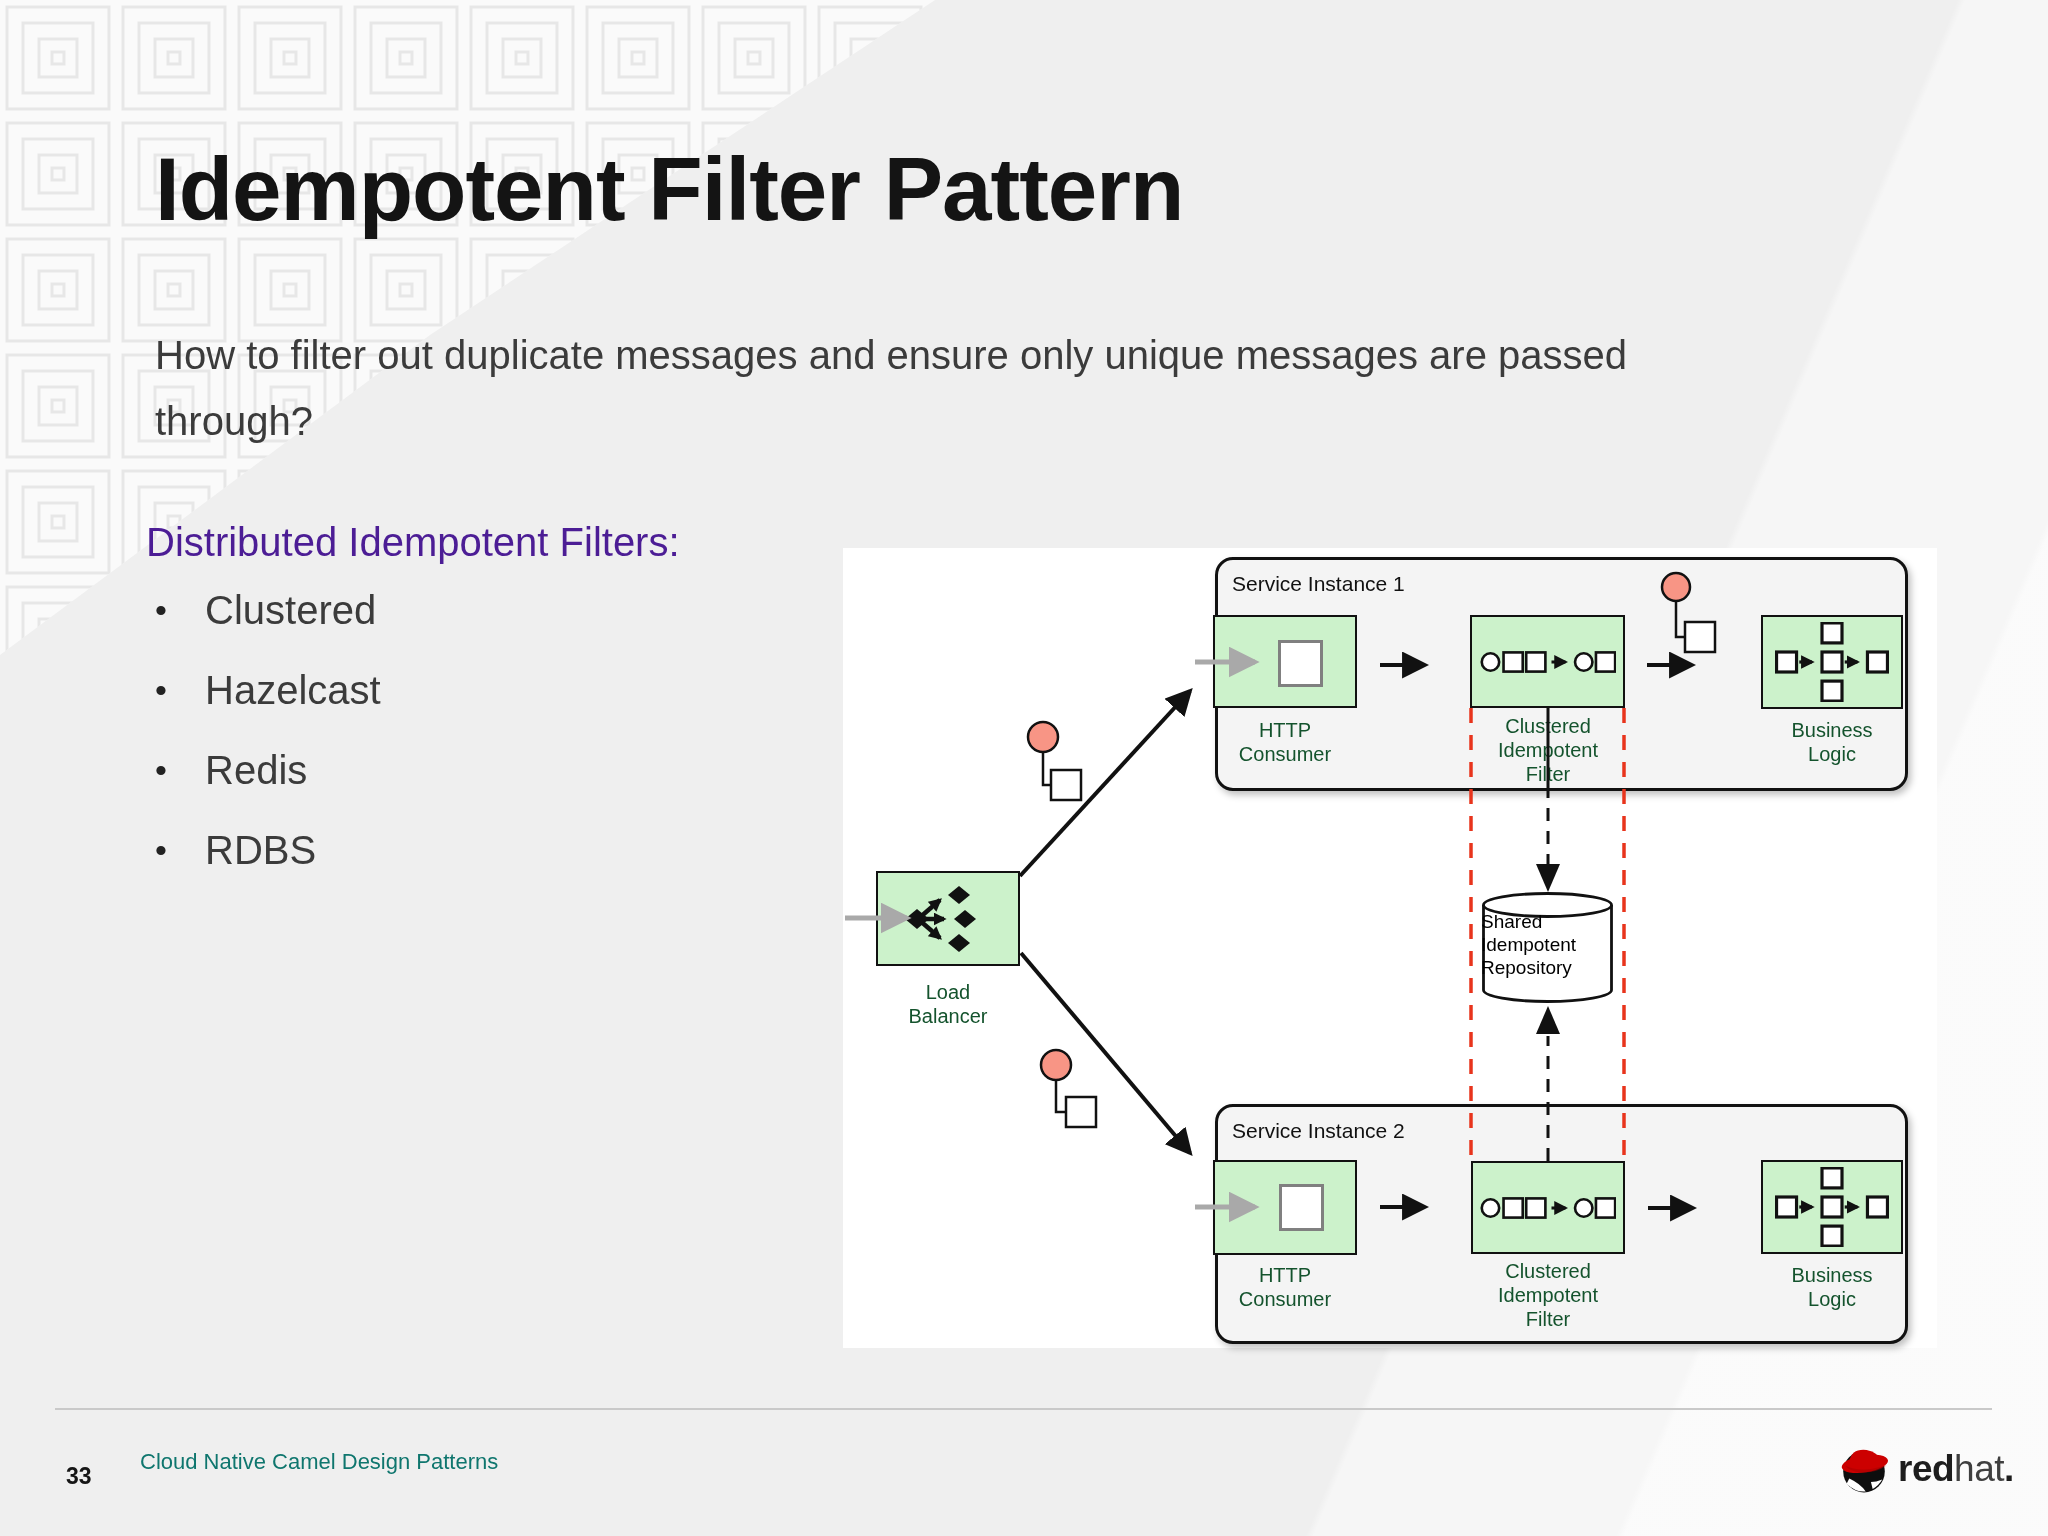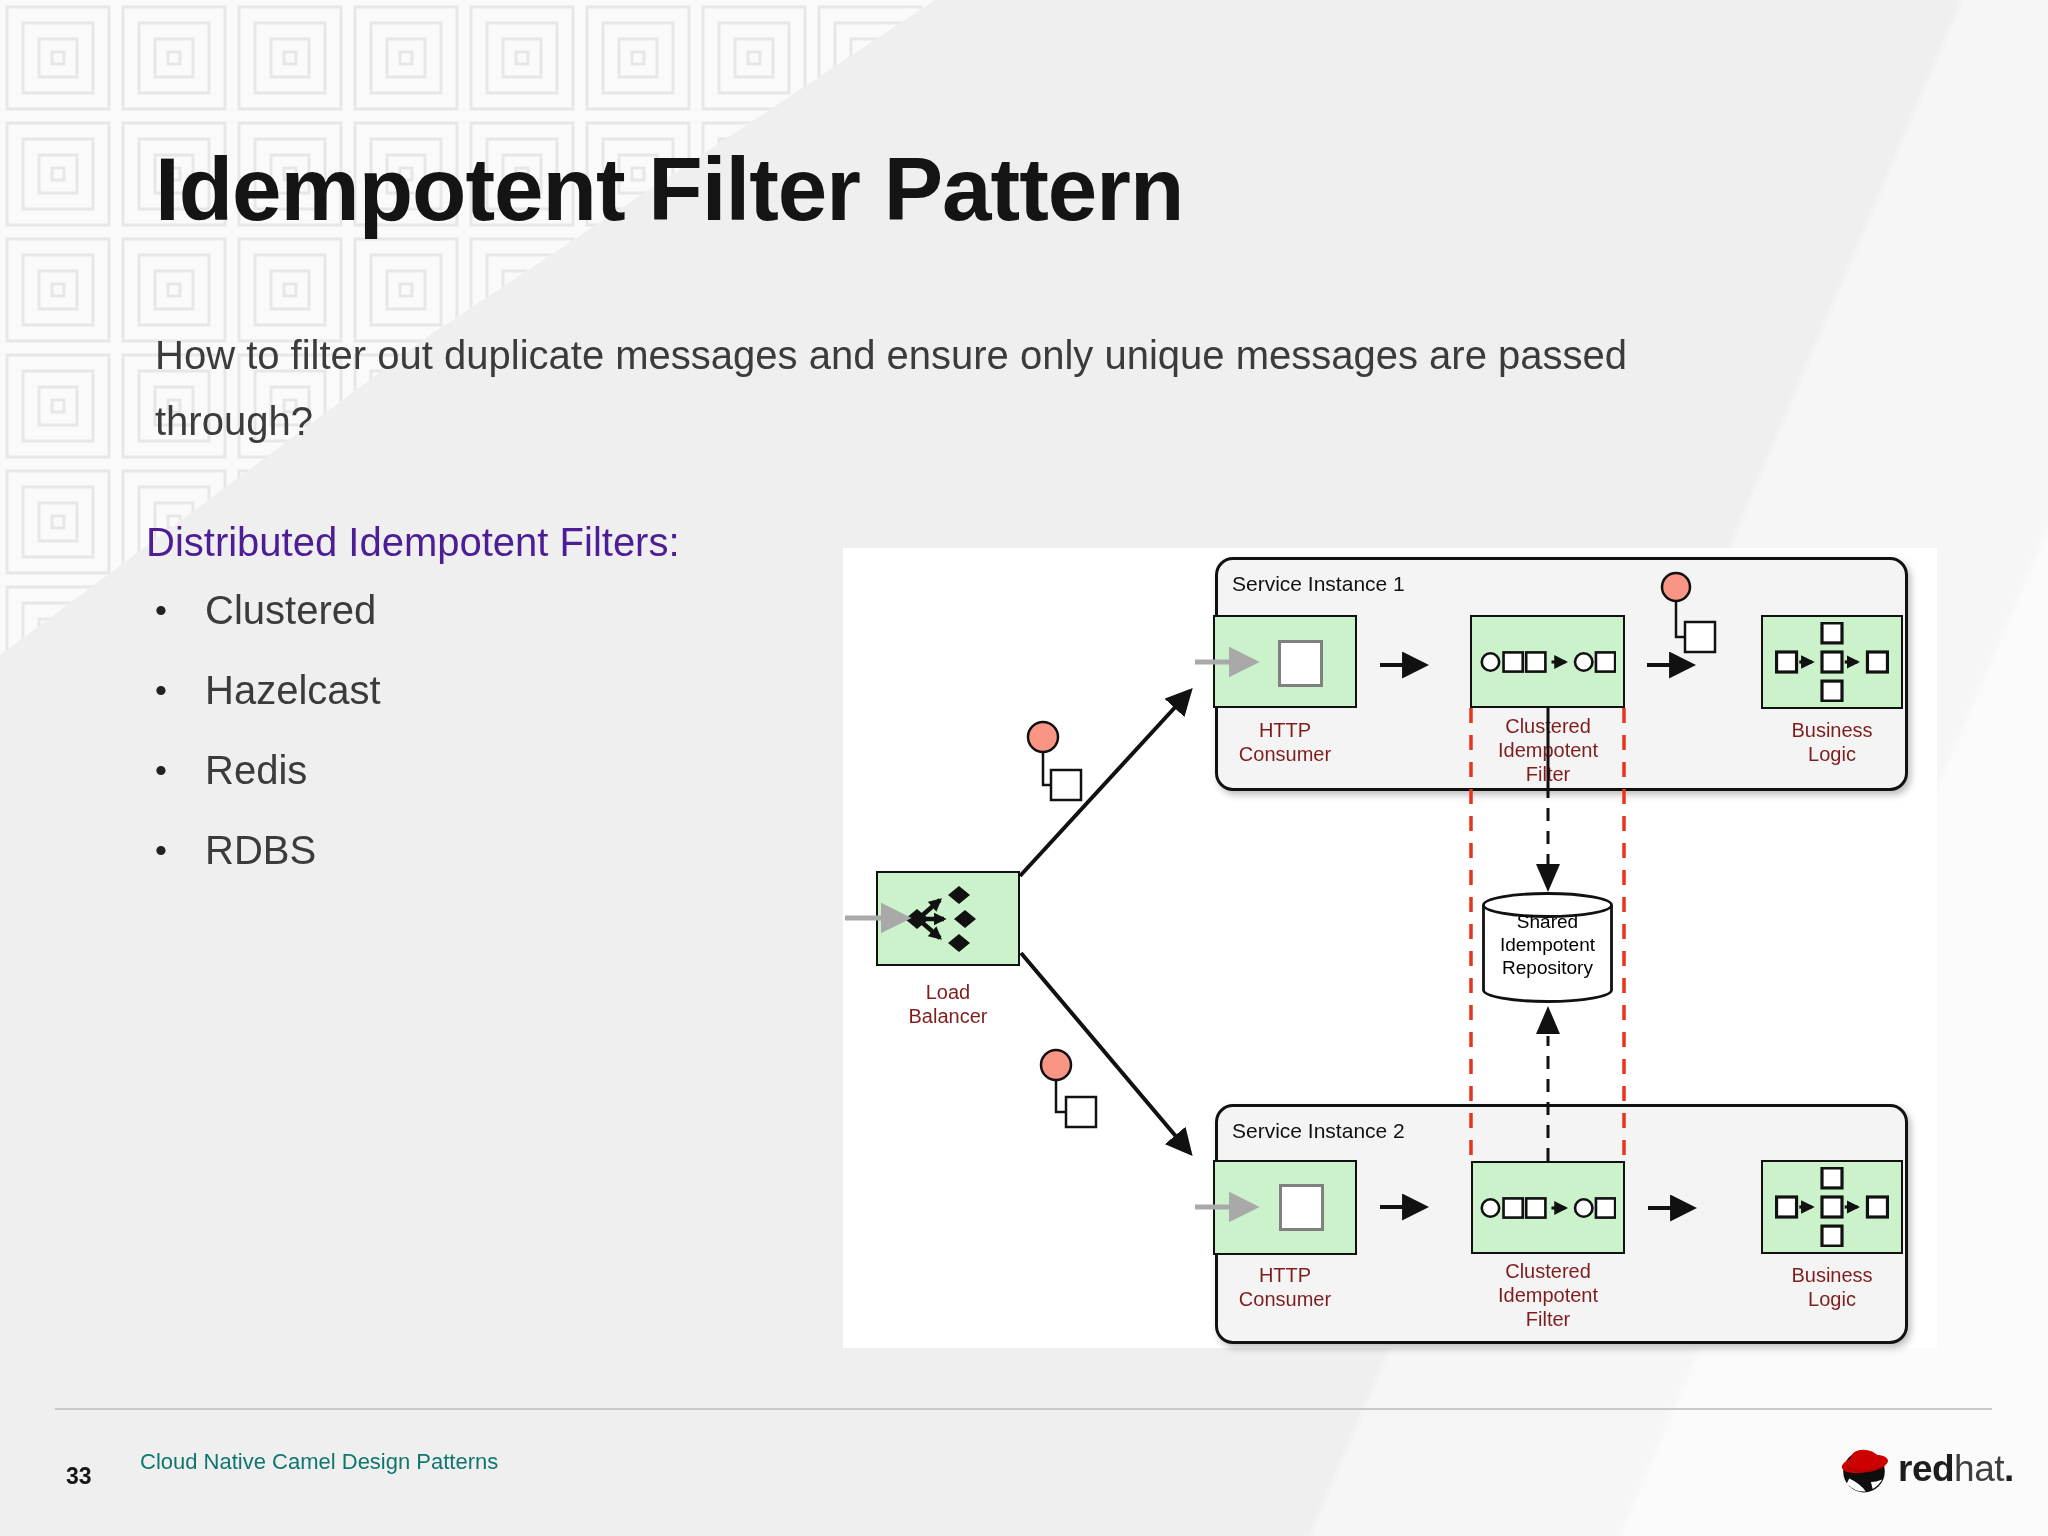--- a/index.html
+++ b/index.html
@@ -55,27 +55,27 @@
   .gbox{
     position:absolute;background:var(--box-green,#ccf2cb);
     border:2.5px solid #111;box-sizing:border-box;
     display:flex;align-items:center;justify-content:center;
   }
   .whitesq{
     position:absolute;width:45px;height:47px;background:#fff;
     border:3px solid #808080;box-sizing:border-box;
   }
   .dlabel{
-    position:absolute;font-size:20px;line-height:24px;color:#7f1d1d;
+    position:absolute;font-size:20px;line-height:24px;color:#14532d;
     text-align:center;transform:translateX(-50%);white-space:nowrap;
   }
   .cylinder{position:absolute;left:638px;top:344px;width:133px;height:112px;}
   .cyl-label{
     position:absolute;left:638px;top:362px;width:133px;
-    font-size:19px;line-height:23px;color:#000;text-align:center;
+    font-size:19px;line-height:23px;color:#000;
   }
   .overlay{position:absolute;left:0;top:0;pointer-events:none;}
   
   .footer-line{position:absolute;left:55px;top:1408px;width:1937px;height:2px;background:#c9c9c9;}
   .page-num{position:absolute;left:66px;top:1448px;font-size:23px;font-weight:700;color:#161616;margin-top:15px;}
   .deck-title{position:absolute;left:140px;top:1449px;font-size:22px;color:#0f766e;}
   .logo{position:absolute;left:1838px;top:1441px;display:flex;align-items:center;}
   .logo-text{font-size:37px;margin-left:8px;letter-spacing:-0.5px;text-align:center;}
   .logo-red{font-weight:700;color:#1d1d1d;}
   .logo-hat{font-weight:400;color:#3f3f3f;}

